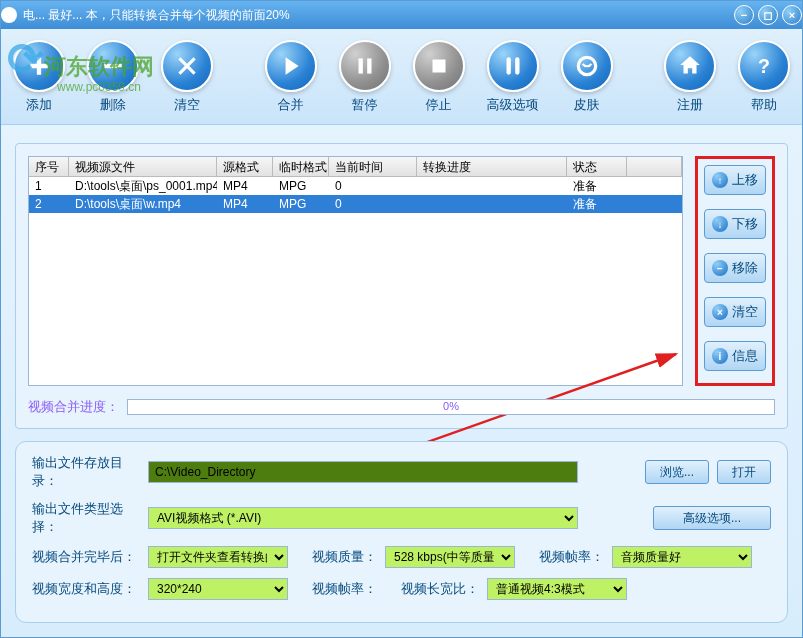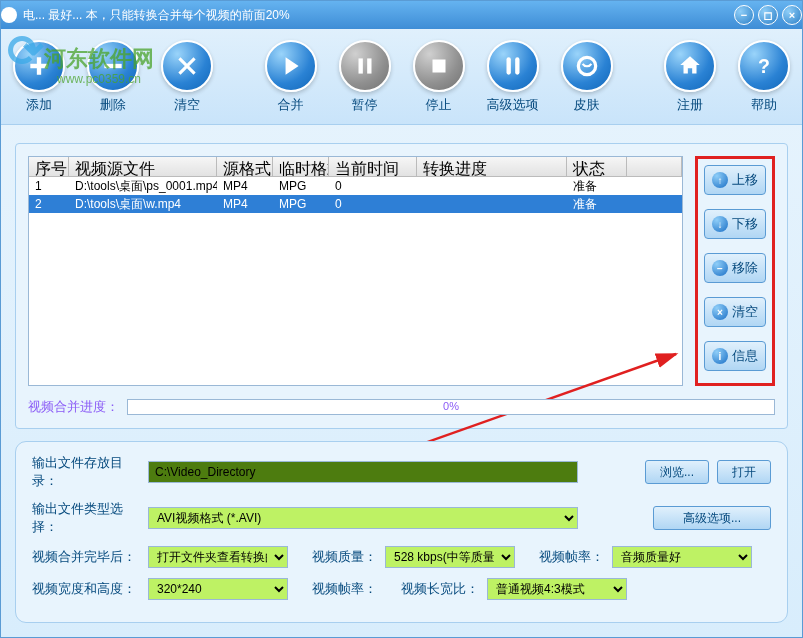--- a/index.html
+++ b/index.html
@@ -6,39 +6,39 @@
 body { background: #d4d0c8; width: 803px; height: 638px; overflow: hidden; position: relative; }
 
 .window { width: 803px; height: 638px; background: linear-gradient(to bottom, #e8f4fd 0%, #d8edfc 100%); border: 1px solid #5a9bd4; position: relative; }
 
 .titlebar { height: 28px; background: linear-gradient(to bottom, #65b3f0 0%, #3e8dd6 100%); display: flex; align-items: center; padding: 0 0; color: #fff; font-size: 12px; }
 .titlebar-icon { width: 16px; height: 16px; background: #fff; border-radius: 50%; margin-right: 6px; }
 .titlebar-text { flex: 1; }
 .win-btns { display: flex; gap: 4px; }
 .win-btn { width: 20px; height: 20px; background: radial-gradient(circle at 30% 30%, #8fcef8, #2b7fc7); border-radius: 50%; display: flex; align-items: center; justify-content: center; color: #fff; font-size: 11px; font-weight: bold; cursor: pointer; border: 1px solid #fff; }
 
-.watermark { position: absolute; top: 24px; left: 6px; z-index: 5; opacity: 0.75; pointer-events: none; }
+.watermark { position: absolute; top: 32px; left: 6px; z-index: 5; opacity: 0.75; pointer-events: none; }
 .watermark .logo-c { font-size: 44px; font-weight: bold; color: #3aa9e8; display: inline-block; }
 .watermark .txt { font-size: 22px; font-weight: bold; color: #4aa32a; }
 .watermark .url { font-size: 12px; color: #4aa32a; display: block; margin-top: -4px; margin-left: 50px; }
 
 .toolbar { height: 96px; padding: 8px 12px; display: flex; align-items: center; gap: 22px; background: linear-gradient(to bottom, #e0f0fc, #c9e4fa); border-bottom: 1px solid #a8cfef; }
 .tool-item { display: flex; flex-direction: column; align-items: center; gap: 4px; cursor: pointer; }
 .tool-btn { width: 52px; height: 52px; border-radius: 50%; background: radial-gradient(circle at 30% 25%, #9ad4fa 0%, #2a82d4 60%, #1166b8 100%); display: flex; align-items: center; justify-content: center; border: 2px solid #fff; box-shadow: 0 2px 4px rgba(0,0,0,0.2); }
 .tool-btn.disabled { background: radial-gradient(circle at 30% 25%, #d0d0d0 0%, #909090 60%, #707070 100%); }
 .tool-btn svg { width: 26px; height: 26px; }
 .tool-label { font-size: 13px; color: #064a7e; }
 
 .content { padding: 18px 14px 10px; display: flex; flex-direction: column; gap: 12px; }
 
 .panel { background: #e8f4fd; border: 1px solid #a8cfef; border-radius: 4px; padding: 12px; position: relative; }
 
 .list-row { display: flex; gap: 12px; }
 .table-wrap { flex: 1; border: 1px solid #9ab8d6; background: #fff; height: 230px; overflow: hidden; }
-.thead { display: flex; background: linear-gradient(to bottom, #f6f6f6, #e2e2e2); border-bottom: 1px solid #bbb; font-size: 16px; height: 20px; }
+.thead { display: flex; background: linear-gradient(to bottom, #f6f6f6, #e2e2e2); border-bottom: 1px solid #bbb; font-size: 12px; height: 20px; }
 .th { padding: 2px 6px; border-right: 1px solid #bbb; white-space: nowrap; overflow: hidden; }
 .tbody { font-size: 12px; }
 .tr { display: flex; height: 18px; align-items: center; }
 .tr.selected { background: #2e7fd6; color: #fff; }
 .td { padding: 1px 6px; white-space: nowrap; overflow: hidden; }
 
 .c-num { width: 40px; }
 .c-file { width: 148px; }
 .c-sfmt { width: 56px; }
 .c-tfmt { width: 56px; }

